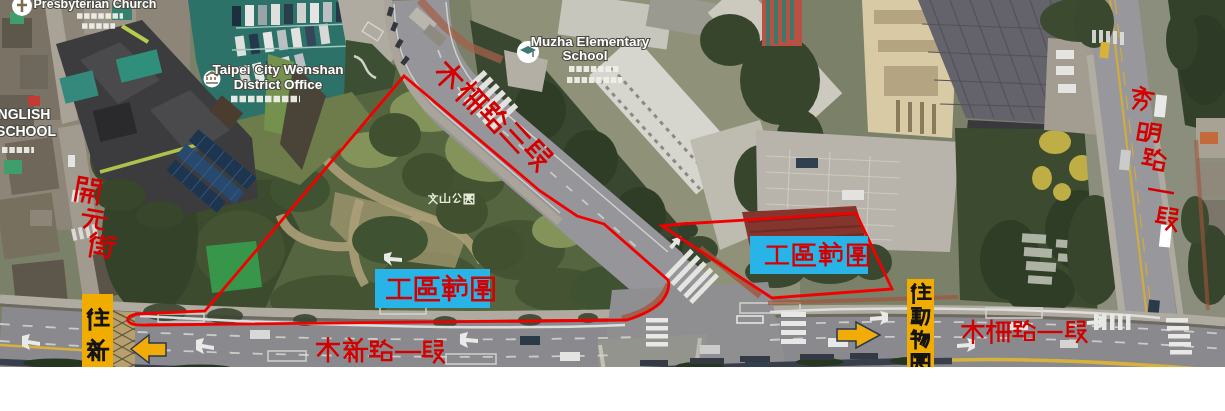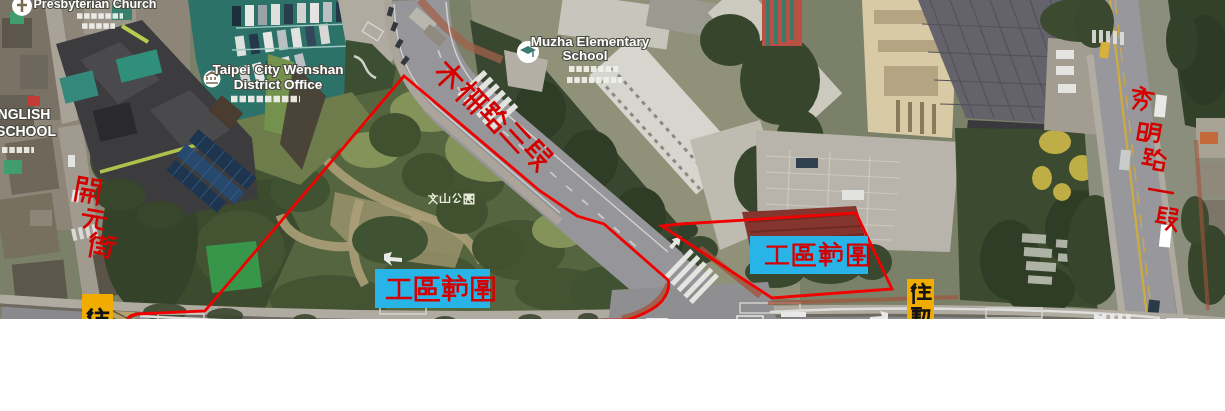--- a/index.html
+++ b/index.html
@@ -1,16 +1,16 @@
 <!DOCTYPE html>
 <html><head>
 <meta charset="utf-8">
 <style>
 html,body{margin:0;padding:0}
-#map{position:relative;width:1225px;height:319px;overflow:hidden;background:#be185d;font-family:"Liberation Sans",sans-serif}
+#map{position:relative;width:1225px;height:367px;overflow:hidden;background:#be185d;font-family:"Liberation Sans",sans-serif}
 </style>
 </head>
 <body>
 <div id="map">
 <svg width="1225" height="411" viewBox="0 0 1225 411">
 <defs>
 <g id="k-gong" fill="none" stroke-linecap="square">
           <path d="M14 18 H86 M50 18 V82 M8 82 H92"></path>
         </g>
 <g id="k-qu" fill="none" stroke-linecap="square">

